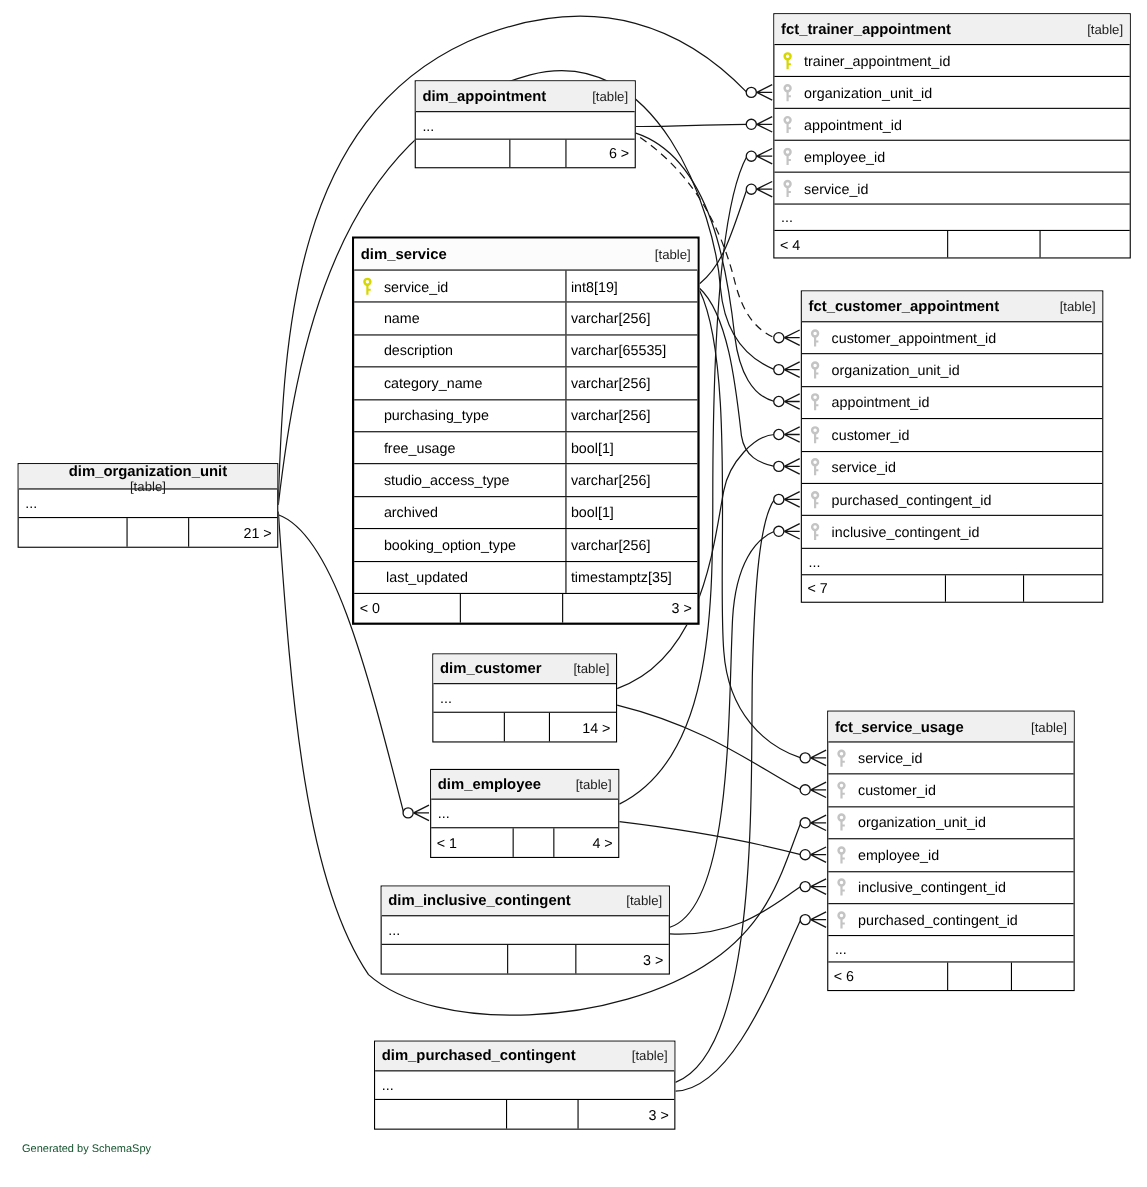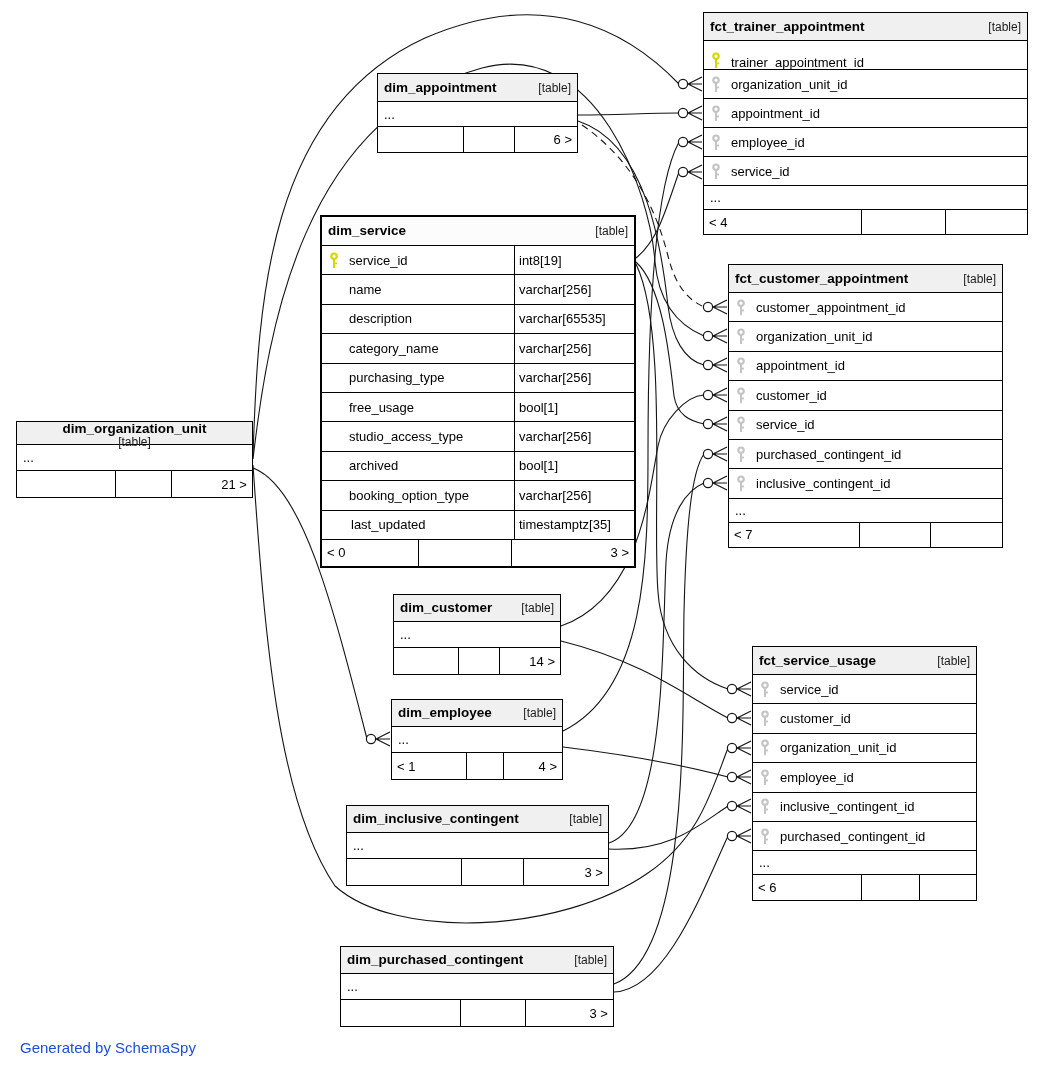--- a/index.html
+++ b/index.html
@@ -20,21 +20,21 @@
   .cell-type{display:flex;align-items:center;height:100%;box-sizing:border-box;
              border-left:1px solid #000;padding-left:4px;flex:1;}
   .key-ico{display:inline-flex;width:12px;margin-right:9px;flex:0 0 12px;}
   .key-spacer{display:inline-block;width:21px;flex:0 0 21px;}
   .more-row{display:flex;align-items:center;padding-left:6px;border-bottom:1px solid #000;box-sizing:border-box;}
   .tbl-footer{display:flex;box-sizing:border-box;}
   .foot-cell{box-sizing:border-box;border-right:1px solid #000;display:flex;align-items:center;height:100%;}
   .foot-cell:last-child{border-right:none;}
   .foot-left{justify-content:flex-start;padding-left:5px;}
   .foot-right{justify-content:flex-end;padding-right:5px;}
-  #footer-note{position:absolute;left:20px;top:1039px;font-size:15px;color:#1d4ed8;z-index:1;}
+  #footer-note{position:absolute;left:20px;top:1039px;font-size:10px;color:#14532d;z-index:1;}
 </style>
 </head>
 <body>
 
 <div id="canvas">
   <svg id="edges" width="1043" height="1079" viewBox="0 0 1043 1079">
       <g>
         <path d="M253,456 C258,300 268,110 425,38 C545,-14 627,30 679,84" fill="none" stroke="#141414" stroke-width="1.1"></path>
         <path d="M688,84 L702,77 M688,84 L702,84 M688,84 L702,91" stroke="#141414" stroke-width="1.2" fill="none"></path>
         <circle cx="683" cy="84" r="4.6" fill="#ffffff" stroke="#141414" stroke-width="1.2"></circle>
@@ -125,21 +125,21 @@
         <circle cx="732" cy="836" r="4.6" fill="#ffffff" stroke="#141414" stroke-width="1.2"></circle>
       </g>
     </svg>
   <div id="tables">
       <div class="tbl" style="left: 703px; top: 12px; width: 325px;">
         <div class="tbl-header" style="height: 28px;">
           <span class="tbl-title">fct_trainer_appointment</span>
           <span class="tbl-tag">[table]</span>
         </div>
         <div class="tbl-row" style="height: 29px;">
-          <span class="cell-name" style="flex: 1 1 0%; align-items: flex-end;">
+          <span class="cell-name" style="flex: 1 1 0%;">
             <span class="key-ico">
               <svg width="12" height="17" viewBox="0 0 12 17">
                 <circle cx="6" cy="4.2" r="2.7" fill="none" stroke="#d6d600" stroke-width="2.2"></circle>
                 <line x1="6" y1="6.9" x2="6" y2="16" stroke="#d6d600" stroke-width="2"></line>
                 <line x1="6" y1="11.5" x2="9" y2="11.5" stroke="#d6d600" stroke-width="1.8"></line>
               </svg>
             </span>
             <span>trainer_appointment_id</span>
           </span>
         </div>

